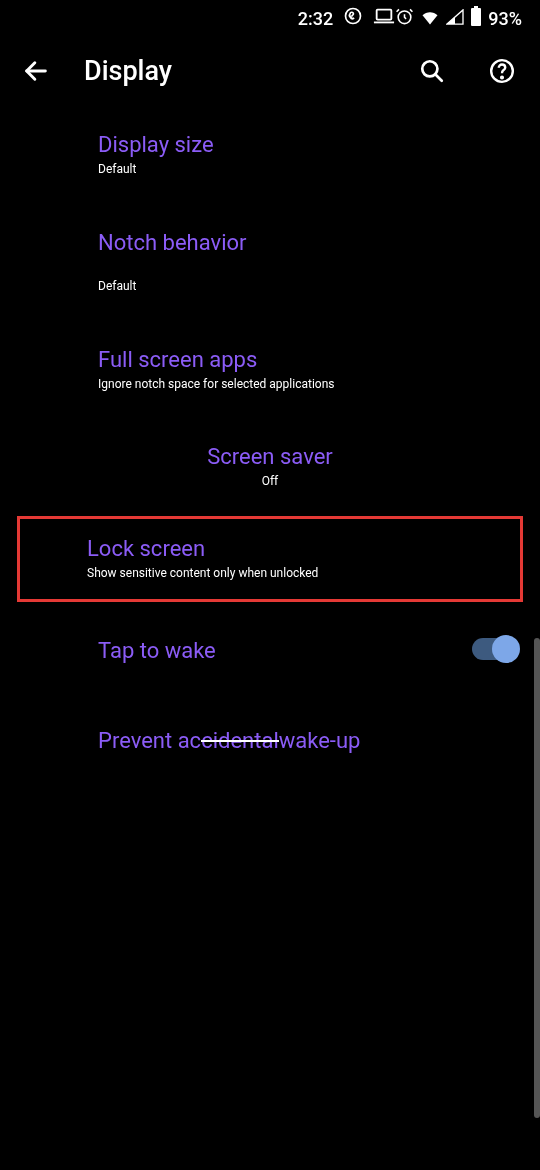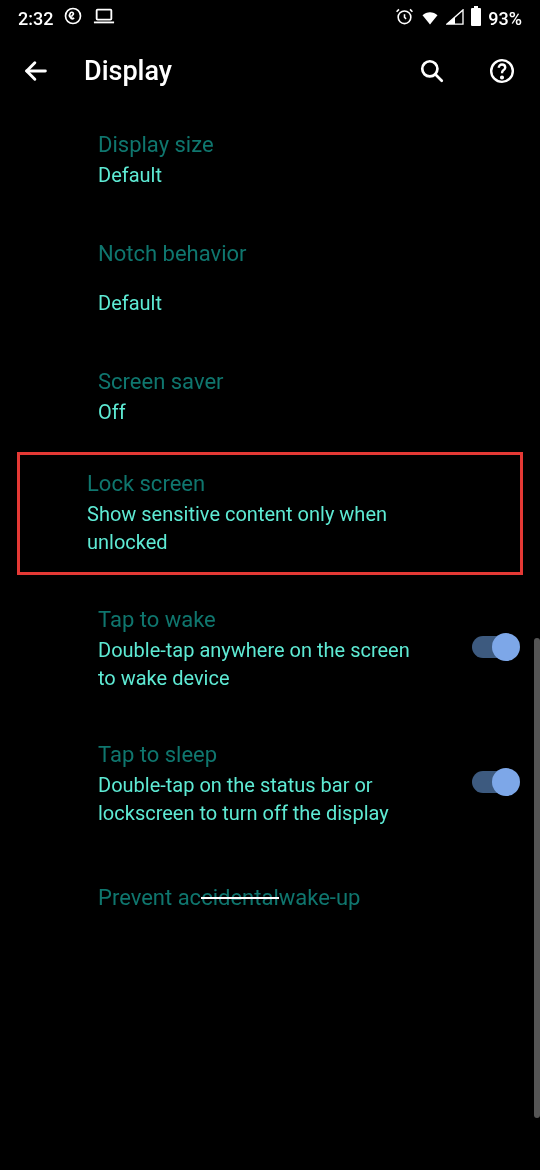--- a/index.html
+++ b/index.html
@@ -13,21 +13,21 @@
       width: 540px;
       height: 1170px;
       background: #000;
       color: #fff;
       overflow: hidden;
       position: relative;
     }
     .status-bar {
       height: 36px;
       display: flex;
-      justify-content: space-between;
+      justify-content: flex-end;
       align-items: center;
       padding: 0 18px;
       font-size: 18px;
       font-weight: 500;
     }
     .status-left {
       display: flex;
       align-items: center;
       gap: 10px;
     }
@@ -77,26 +77,26 @@
       cursor: pointer;
     }
     .setting-item.highlighted {
       border: 3px solid #e53935;
       margin: 4px 17px;
       padding: 16px 67px 16px 67px;
     }
     .setting-title {
       font-size: 22px;
       font-weight: 400;
-      color: #0f766e;
+      color: #8b5cf6;
       margin-bottom: 4px;
     }
     .setting-subtitle {
-      font-size: 20px;
-      color: #5eead4;
+      font-size: 12px;
+      color: #ffffff;
       line-height: 1.4;
     }
     .switch-row {
       display: flex;
       align-items: center;
     }
     .switch-text {
       flex: 1;
       padding-right: 20px;
     }
@@ -223,50 +223,44 @@
   <div class="setting-item" style="padding-top:26px;padding-bottom:22px;">
     <div class="setting-title">Display size</div>
     <div class="setting-subtitle">Default</div>
   </div>
 
   <div class="setting-item" style="padding-top:30px;padding-bottom:22px;gap:19px;">
     <div class="setting-title">Notch behavior</div>
     <div class="setting-subtitle">Default</div>
   </div>
 
-
   <div class="setting-item" style="padding-top:30px;padding-bottom:22px;">
+    <div class="setting-title">Full screen apps</div>
+    <div class="setting-subtitle">Ignore notch space for selected applications</div>
+  </div>
+
+  <div class="setting-item" style="padding-top:30px;padding-bottom:22px;align-items:center;">
     <div class="setting-title">Screen saver</div>
     <div class="setting-subtitle">Off</div>
   </div>
 
   <div class="setting-item highlighted">
     <div class="setting-title">Lock screen</div>
     <div class="setting-subtitle">Show sensitive content only when unlocked</div>
   </div>
 
   <div class="setting-item" style="padding-top:28px;padding-bottom:22px;">
     <div class="switch-row">
       <div class="switch-text">
         <div class="setting-title">Tap to wake</div>
-        <div class="setting-subtitle">Double-tap anywhere on the screen to wake device</div>
       </div>
     </div>
     <div class="toggle"></div>
   </div>
 
-  <div class="setting-item" style="padding-top:28px;padding-bottom:22px;">
-    <div class="switch-row">
-      <div class="switch-text">
-        <div class="setting-title">Tap to sleep</div>
-        <div class="setting-subtitle">Double-tap on the status bar or lockscreen to turn off the display</div>
-      </div>
-    </div>
-    <div class="toggle"></div>
-  </div>
 
 
   <div class="setting-item last-item">
     <div class="setting-title">
       <span>Prevent ac</span><span class="strikethrough">cidental </span><span>wake-up</span>
     </div>
   </div>
 
 </div>
 

